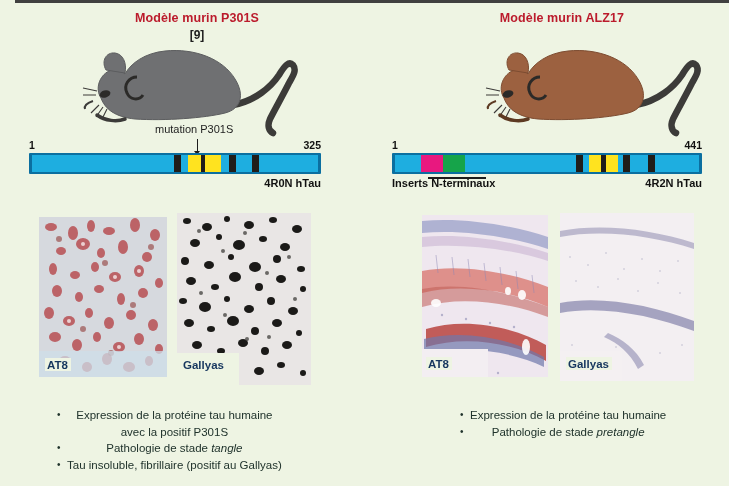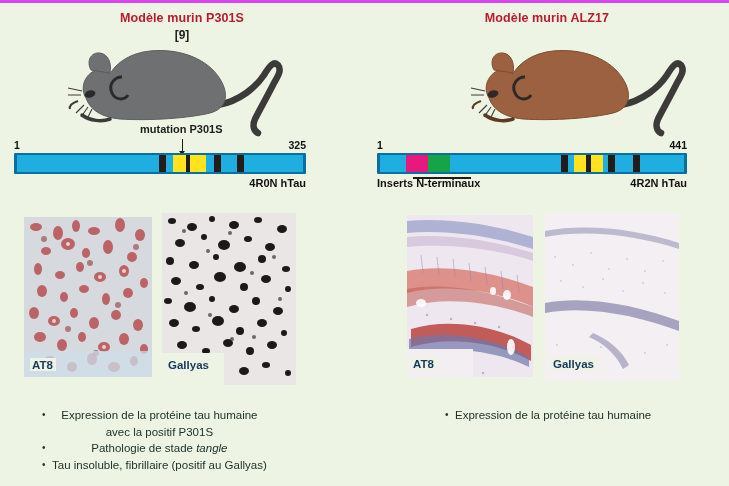--- a/index.html
+++ b/index.html
@@ -6,22 +6,23 @@
   body{
     width:729px;height:486px;
     background:#eef4e3;
     font-family:"Liberation Sans", sans-serif;
     overflow:hidden;
     position:relative;
   }
   #figure{
     position:absolute;inset:0;
     background:#eef4e3;
-    border-top:3px solid #d946ef;
+    border-top:3px solid #404040;
     box-sizing:border-box;
+    margin-left:15px;
   }
 
   
   .col{position:absolute;top:0;width:364px;height:486px;}
   .col-left{left:0;}
   .col-right{left:365px;}
 
   .title{
     position:absolute;top:8px;left:0;width:100%;
     text-align:center;
@@ -61,21 +62,21 @@
     border-top:2px solid #0b6fa0;
     border-bottom:2px solid #0b6fa0;
     box-sizing:border-box;
     border-radius:1px;
   }
   .bar .band{position:absolute;top:0;bottom:0;}
   .bar .edge{position:absolute;top:0;bottom:0;width:3px;background:#0b6fa0;}
 
   .mut-label{
     position:absolute;
-    font-size:11px;font-weight:bold;color:#1d1d1d;
+    font-size:11px;font-weight:normal;color:#1d1d1d;
     white-space:nowrap;
   }
   .mut-tick{
     position:absolute;
     width:0;border-left:1.6px solid #1d1d1d;
   }
   .mut-arrow{
     position:absolute;width:0;height:0;
     border-left:3px solid transparent;
     border-right:3px solid transparent;
@@ -427,16 +428,17 @@
             <circle cx="100" cy="140" r="1"></circle>
             <circle cx="122" cy="132" r="1"></circle>
         </g>
       </svg>
       <div style="position:absolute;left:0;bottom:0;width:46%;height:30px;background:#f4f0f2;"></div>
     </div>
     <div class="histo-label" style="left:186px;top:354px;">Gallyas</div>
 
     <div class="bullets" style="left:80px;top:404px;">
       <div class="li"><span>Expression de la protéine tau humaine</span></div>
+      <div class="li"><span>Pathologie de stade </span><span class="it">pretangle</span></div>
     </div>
   </div>
 
 </div>
 
 </body></html>

